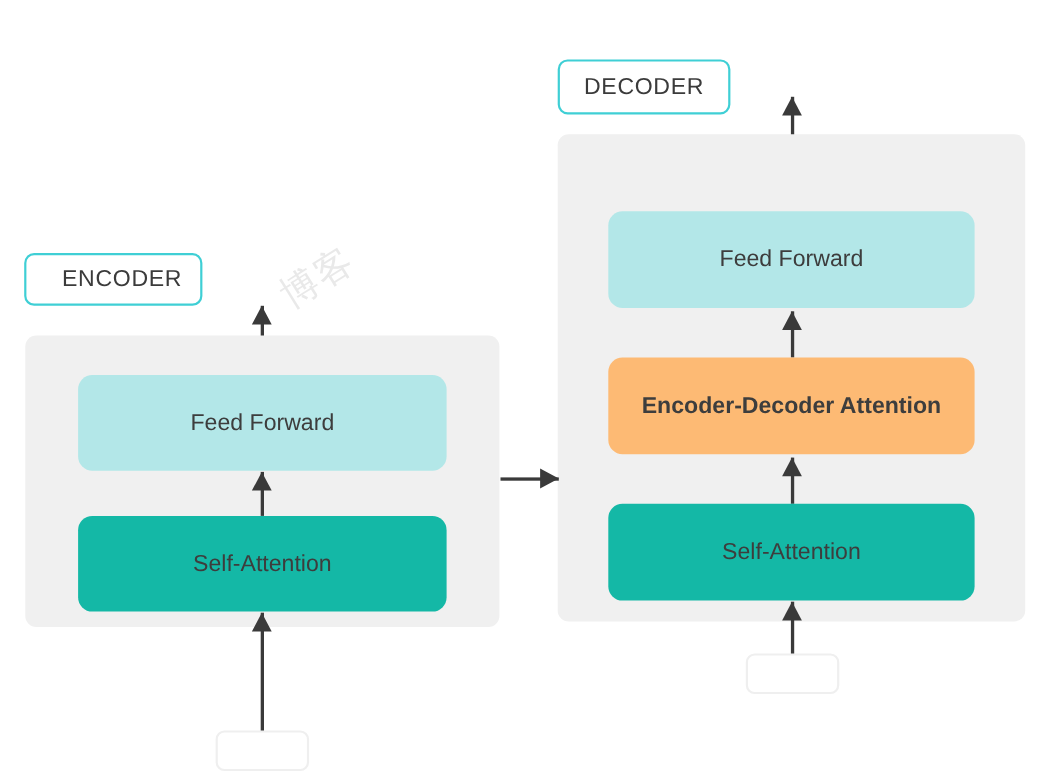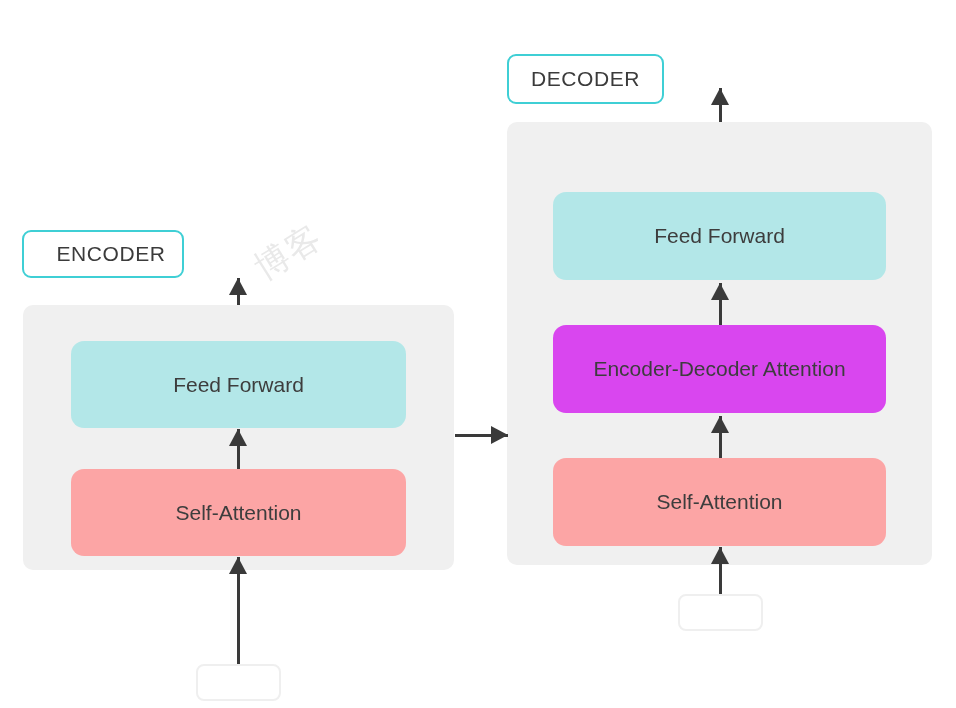--- a/index.html
+++ b/index.html
@@ -64,22 +64,22 @@
     position: absolute;
     box-sizing: border-box;
     border-radius: 13px;
     display: flex;
     align-items: center;
     justify-content: center;
     font-size: 21px;
     color: #3d3d3d;
   }
   .block.cyan   { background: #b3e7e8; }
-  .block.yellow { background: #fca5a5; }
-  .block.green  { background: #d946ef; }
+  .block.yellow { background: #14b8a6; }
+  .block.green  { background: #fdba74; font-weight: bold; }
 
   
   .stub {
     position: absolute;
     box-sizing: border-box;
     background: #ffffff;
     border: 2px solid #efefef;
     border-radius: 8px;
   }
 

